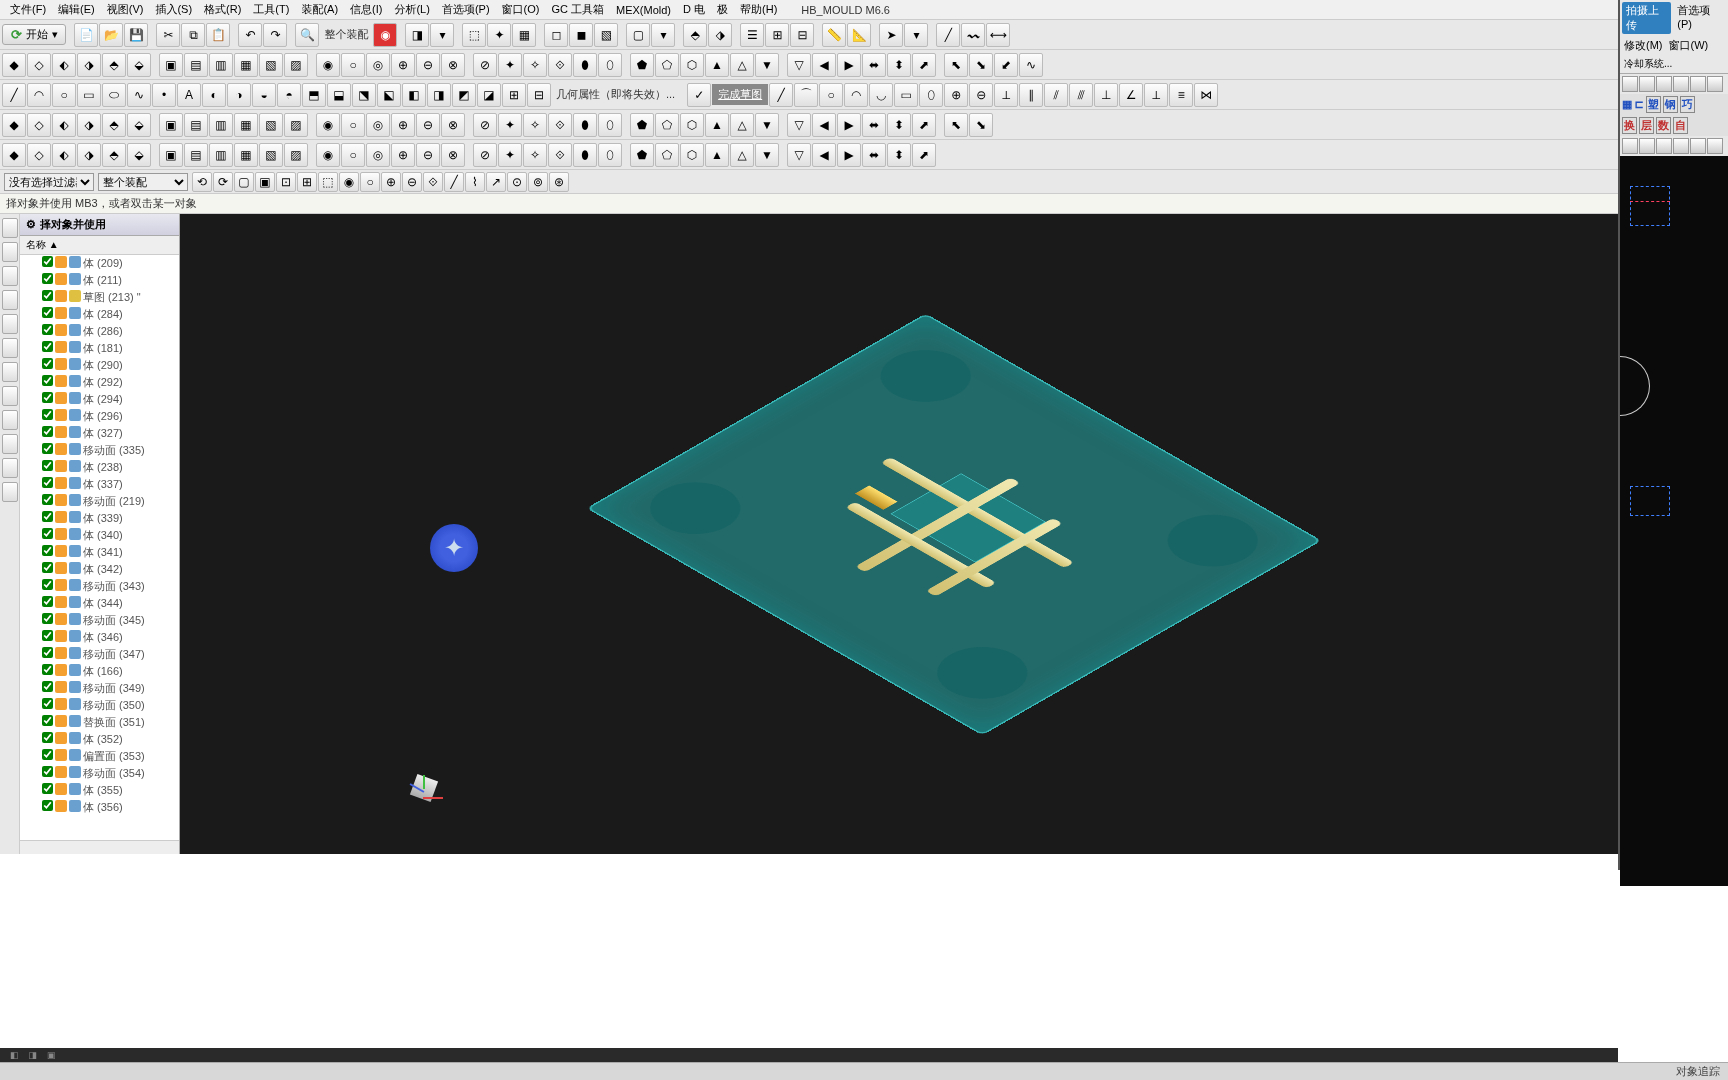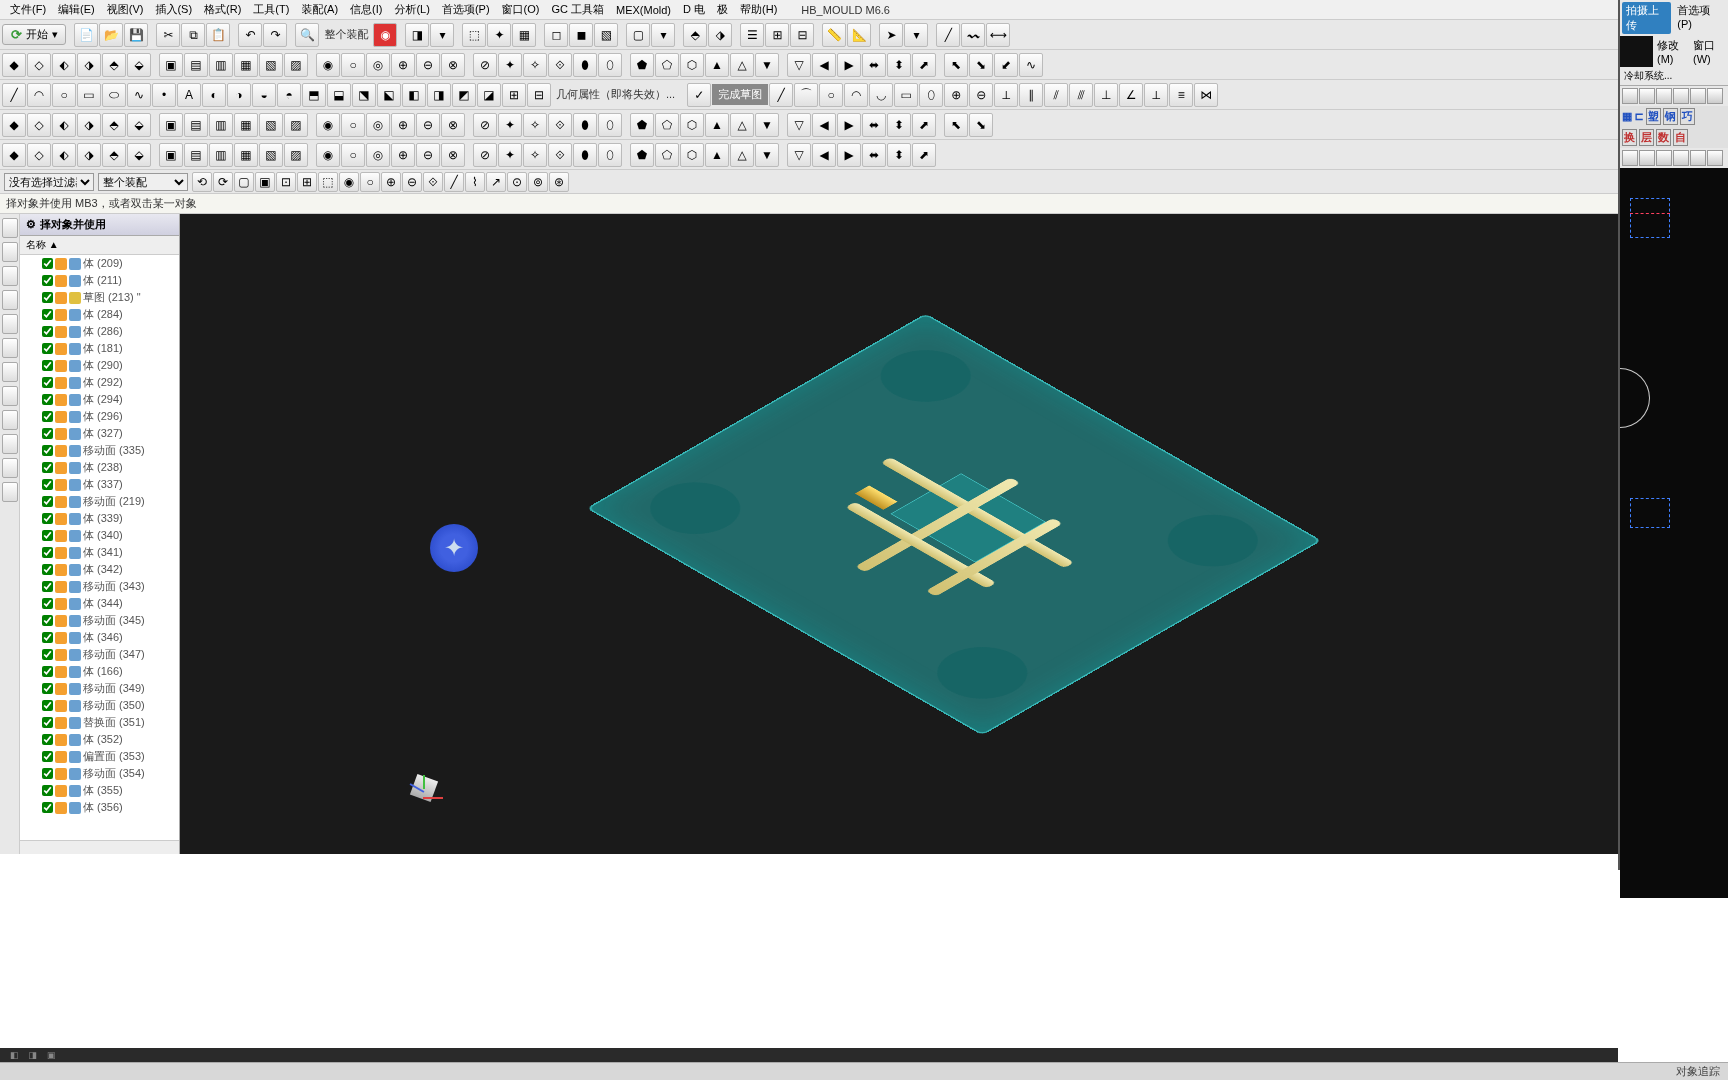--- a/index.html
+++ b/index.html
@@ -29,21 +29,21 @@
 .left-strip { width: 20px; background: #e8e8e8; border-right: 1px solid #ccc; display: flex; flex-direction: column; gap: 4px; padding-top: 4px; align-items: center; }
 .left-strip div { width: 16px; height: 20px; background: linear-gradient(#fff,#ddd); border: 1px solid #aaa; border-radius: 2px; cursor:pointer; }
 
 .nav-panel { width: 160px; background: #f8f8f8; border-right: 1px solid #aaa; display: flex; flex-direction: column; }
 .nav-header { background: linear-gradient(#e8e8f0,#d0d0e0); padding: 3px 6px; font-weight: bold; display: flex; align-items: center; gap: 4px; border-bottom: 1px solid #aaa; }
 .nav-col { background: #eee; padding: 2px 6px; border-bottom: 1px solid #ccc; font-size: 10px; }
 .nav-tree { flex: 1; overflow-y: auto; background: #fff; position: relative; }
 .nav-tree::-webkit-scrollbar { width: 14px; }
 .nav-tree::-webkit-scrollbar-track { background: #eee; }
 .nav-tree::-webkit-scrollbar-thumb { background: #bbb; border: 1px solid #999; }
-.tree-item { display: flex; align-items: center; gap: 2px; padding: 1px 4px 1px 22px; height: 17px; font-size: 10px; color: #555; white-space: nowrap; }
+.tree-item { display: flex; align-items: flex-start; gap: 2px; padding: 1px 4px 1px 22px; height: 17px; font-size: 10px; color: #555; white-space: nowrap; }
 .tree-item input[type=checkbox] { width: 11px; height: 11px; accent-color: green; }
 .tree-item .ic { width: 12px; height: 12px; background: #f4a030; border-radius: 2px; }
 .tree-item .ic2 { width: 12px; height: 12px; background: #6aa0d0; border-radius: 2px; }
 .tree-hscroll { height: 14px; background: #eee; border-top: 1px solid #ccc; }
 
 .viewport { flex: 1; background: #1a1a1a; position: relative; overflow: hidden; }
 .model-block { position: absolute; left: 50%; top: 50%; width: 560px; height: 480px; transform: translate(-50%,-52%) rotateX(55deg) rotateZ(45deg); background: rgba(40,170,170,0.55); border: 2px solid rgba(60,200,200,0.8); border-radius: 8px; box-shadow: 0 0 40px rgba(0,180,180,0.3) inset; }
 .model-hole { position: absolute; background: rgba(20,100,100,0.8); border-radius: 50%; }
 .h1 { width: 90px; height: 90px; left: 30px; top: 30px; }
 .h2 { width: 90px; height: 90px; right: 30px; top: 30px; }
@@ -62,21 +62,21 @@
 .axis-widget { position: absolute; left: 225px; bottom: 45px; width: 40px; height: 40px; }
 .axis-cube { width: 22px; height: 22px; background: linear-gradient(#eee,#aaa); transform: rotate(20deg); position:absolute; left:8px; top:8px; }
 .axis-x { position:absolute; left:18px; top:28px; width:20px; height:2px; background:#e04040; }
 .axis-y { position:absolute; left:18px; top:6px; width:2px; height:14px; background:#40c040; }
 .axis-z { position:absolute; left:4px; top:18px; width:16px; height:2px; background:#4060e0; transform:rotate(30deg); }
 
 .right-panel { position: absolute; right: 0; top: 0; width: 110px; height: 870px; background: #111; border-left: 2px solid #555; }
 .right-top { background: #e8e8e8; padding: 2px; font-size: 10px; display:flex; gap:2px; justify-content:flex-end; }
 .right-top .btn-blue { background:#3080c0; color:#fff; padding:1px 4px; border-radius:2px; }
 .right-top .btn-g { padding:1px 4px; }
-.right-menu { background:#e8e8e8; font-size:10px; padding:2px 4px; display:flex; gap:6px;margin-left:33px; }
+.right-menu { background:#e8e8e8; font-size:10px; padding:2px 4px; display:flex; gap:6px; }
 .right-tab { background:#e8e8e8; font-size:10px; padding:2px 4px; border-bottom:1px solid #aaa; }
 .right-icons { background:#e8e8e8; padding:2px; display:flex; flex-wrap:wrap; gap:1px; }
 .right-icons div { width:16px; height:16px; background:linear-gradient(#fff,#ccc); border:1px solid #999; }
 .right-label-band { background:#e0e0e0; color:#2050c0; font-size:14px; font-weight:bold; padding:2px; display:flex; gap:2px; align-items:center; }
 .right-label-band .ch { border:1px solid #888; padding:0 1px; }
 .right-dark { flex:1; background:#0a0a0a; position:relative; height: calc(100% - 140px); }
 .blue-rect { position:absolute; border:1px dashed #4080ff; }
 .br1 { left:10px; top:30px; width:40px; height:40px; }
 .br2 { left:10px; top:330px; width:40px; height:30px; }
 .red-line { position:absolute; left:10px; top:45px; width:40px; height:1px; border-top:1px dashed #ff4060; }
@@ -234,21 +234,21 @@
     <div class="tb-icon">⬕</div>
     <div class="tb-icon">◧</div>
     <div class="tb-icon">◨</div>
     <div class="tb-icon">◩</div>
     <div class="tb-icon">◪</div>
     <div class="tb-icon">⊞</div>
     <div class="tb-icon">⊟</div>
     <span class="tb-text">几何属性（即将失效）...</span>
     <div class="tb-sep"></div>
     <div class="tb-icon">✓</div>
-    <span class="tb-text" style="background: rgb(136, 136, 136); color: rgb(255, 255, 255); padding: 3px 6px;">完成草图</span>
+    <span class="tb-text" style="background: rgb(136, 136, 136); color: rgb(255, 255, 255); padding: 3px 6px; text-decoration: underline;">完成草图</span>
     <div class="tb-icon">╱</div>
     <div class="tb-icon">⌒</div>
     <div class="tb-icon">○</div>
     <div class="tb-icon">◠</div>
     <div class="tb-icon">◡</div>
     <div class="tb-icon">▭</div>
     <div class="tb-icon">⬯</div>
     <div class="tb-icon">⊕</div>
     <div class="tb-icon">⊖</div>
     <div class="tb-icon">⟂</div>

